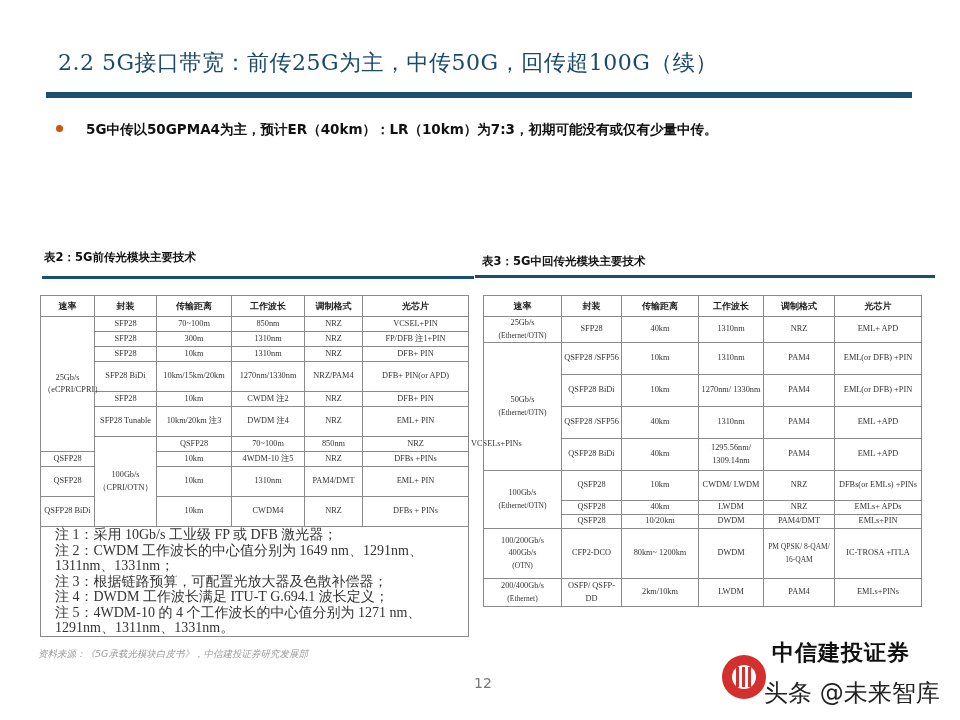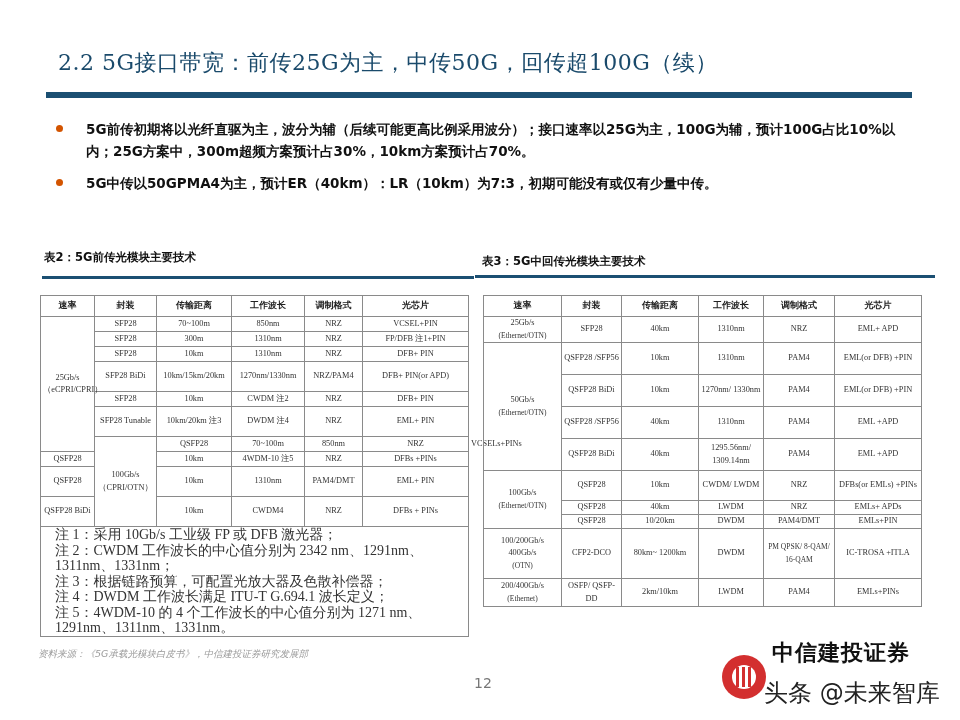--- a/index.html
+++ b/index.html
@@ -14,21 +14,21 @@
              font-family: "DejaVu Sans", sans-serif; font-weight: bold; font-size: 13.5px; color: #111; }
   .bullets li { position: relative; padding-left: 30px; line-height: 22px; margin-bottom: 10px; }
   .bullets li .dot { position: absolute; left: 0; top: 7px; width: 7px; height: 7px; border-radius: 50%; background: #d35400; }
 
   .cap { position: absolute; font-family: "DejaVu Sans", sans-serif; font-weight: bold; font-size: 11.5px; color: #111; white-space: nowrap; }
   .cap-rule { position: absolute; height: 3px; background: #1b4f72; }
 
   table.t { position: absolute; border-collapse: collapse; font-family: "Liberation Serif", "DejaVu Serif", serif;
             font-size: 8.3px; color: #333; table-layout: fixed; }
   table.t td, table.t th { border: 1px solid #8a8a8a; text-align: center; vertical-align: middle; padding: 0 2px; line-height: 12.5px; }
-  table.t th { font-family: Liberation Mono, monospace; font-weight: bold; font-size: 9px; color: #222; height: 20px; }
+  table.t th { font-family: Liberation Sans, sans-serif; font-weight: bold; font-size: 9px; color: #222; height: 20px; }
   .small { font-size: 7.5px; }
 
   .notes { text-align: left !important; padding-left: 14px !important; line-height: 15.5px !important; font-size: 14px; }
 
   .source { position: absolute; left: 38px; top: 648px; font-size: 9.5px; font-style: italic; color: #9a9a9a;
             font-family: "DejaVu Sans", sans-serif; white-space: nowrap; }
   .page { position: absolute; left: 474px; top: 675px; font-size: 14px; color: #777; font-family: "DejaVu Sans", sans-serif; }
 
   .logo { position: absolute; left: 722px; top: 655px; width: 44px; height: 44px; border-radius: 50%; background: #d32f2f; }
   .logo .bars { position: absolute; left: 10px; top: 10px; width: 24px; height: 24px; border-radius: 50%; background: #fff; }
@@ -38,21 +38,20 @@
   .watermark { position: absolute; left: 764px; top: 677px; font-size: 24px; color: #222;
                font-family: "DejaVu Sans", sans-serif; white-space: nowrap; text-shadow: 0 0 2px #fff, 0 0 2px #fff; }
 </style>
 </head>
 <body>
 
 <div class="title">2.2 5G接口带宽：前传25G为主，中传50G，回传超100G（续）</div>
 <div class="title-rule"></div>
 
 <ul class="bullets">
-  <li><span class="dot"></span><span>5G前传初期将以光纤直驱为主，波分为辅（后续可能更高比例采用波分）；接口速率以25G为主，100G为辅，预计100G占比10%以内；25G方案中，300m超频方案预计占30%，10km方案预计占70%。</span></li>
   <li><span class="dot"></span><span>5G中传以50GPMA4为主，预计ER（40km）：LR（10km）为7:3，初期可能没有或仅有少量中传。</span></li>
 </ul>
 
 <div class="cap" style="left:44px; top:250px;">表2：5G前传光模块主要技术</div>
 <div class="cap-rule" style="left:42px; top:276px; width:432px;"></div>
 
 <table class="t" style="left:40px; top:295px; width:428px;">
   <colgroup>
       <col style="width:54px">
       <col style="width:62px">
@@ -139,21 +138,21 @@
   <tr style="height:30px">
     <td>QSFP28 BiDi</td>
     <td>10km</td>
     <td>CWDM4</td>
     <td>NRZ</td>
     <td>DFBs + PINs</td>
   </tr>
   <tr>
     <td colspan="6" class="notes">
       <div>注 1：采用 10Gb/s 工业级 FP 或 DFB 激光器；</div>
-      <div>注 2：CWDM 工作波长的中心值分别为 2342 nm、1291nm、1311nm、1331nm；</div>
+      <div>注 2：CWDM 工作波长的中心值分别为 1649 nm、1291nm、1311nm、1331nm；</div>
       <div>注 3：根据链路预算，可配置光放大器及色散补偿器；</div>
       <div>注 4：DWDM 工作波长满足 ITU-T G.694.1 波长定义；</div>
       <div>注 5：4WDM-10 的 4 个工作波长的中心值分别为 1271 nm、1291nm、1311nm、1331nm。</div>
     </td>
   </tr>
 </tbody>
   </table>
 
 <div class="cap" style="left:482px; top:254px;">表3：5G中回传光模块主要技术</div>
 <div class="cap-rule" style="left:475px; top:275px; width:460px;"></div>

